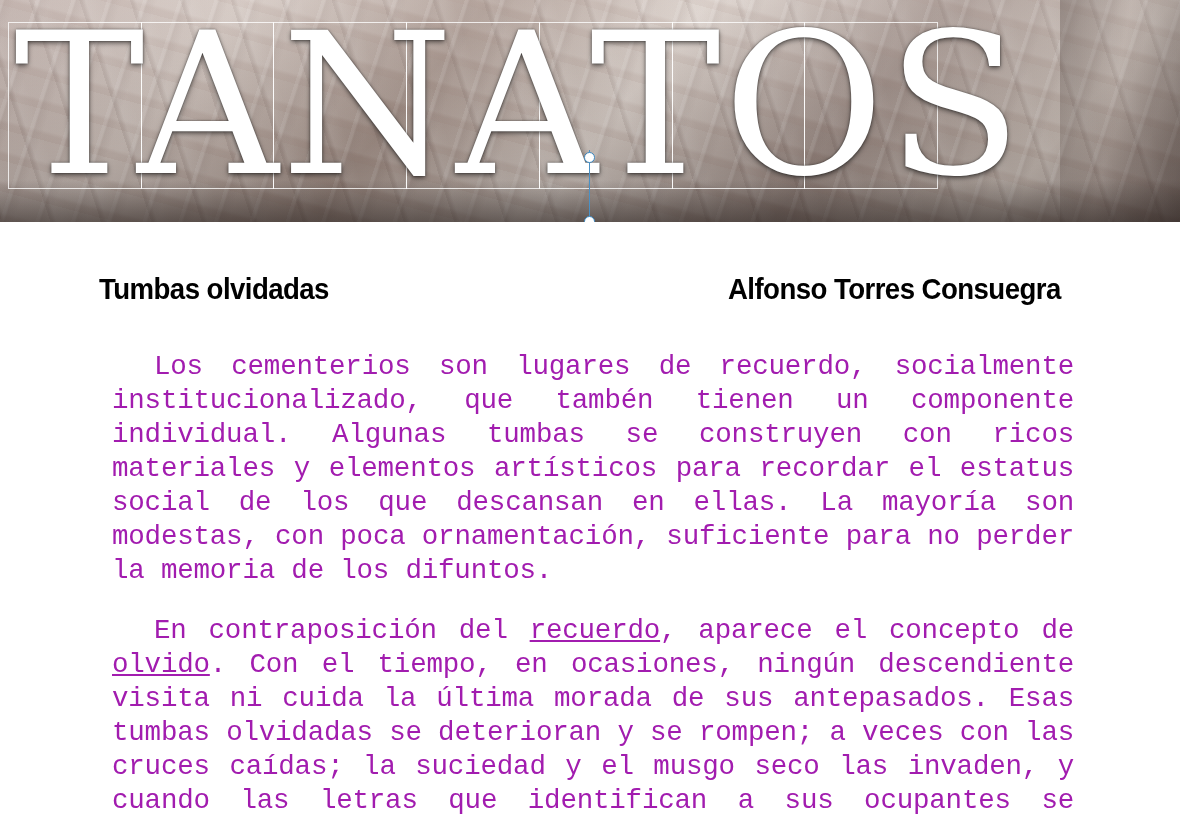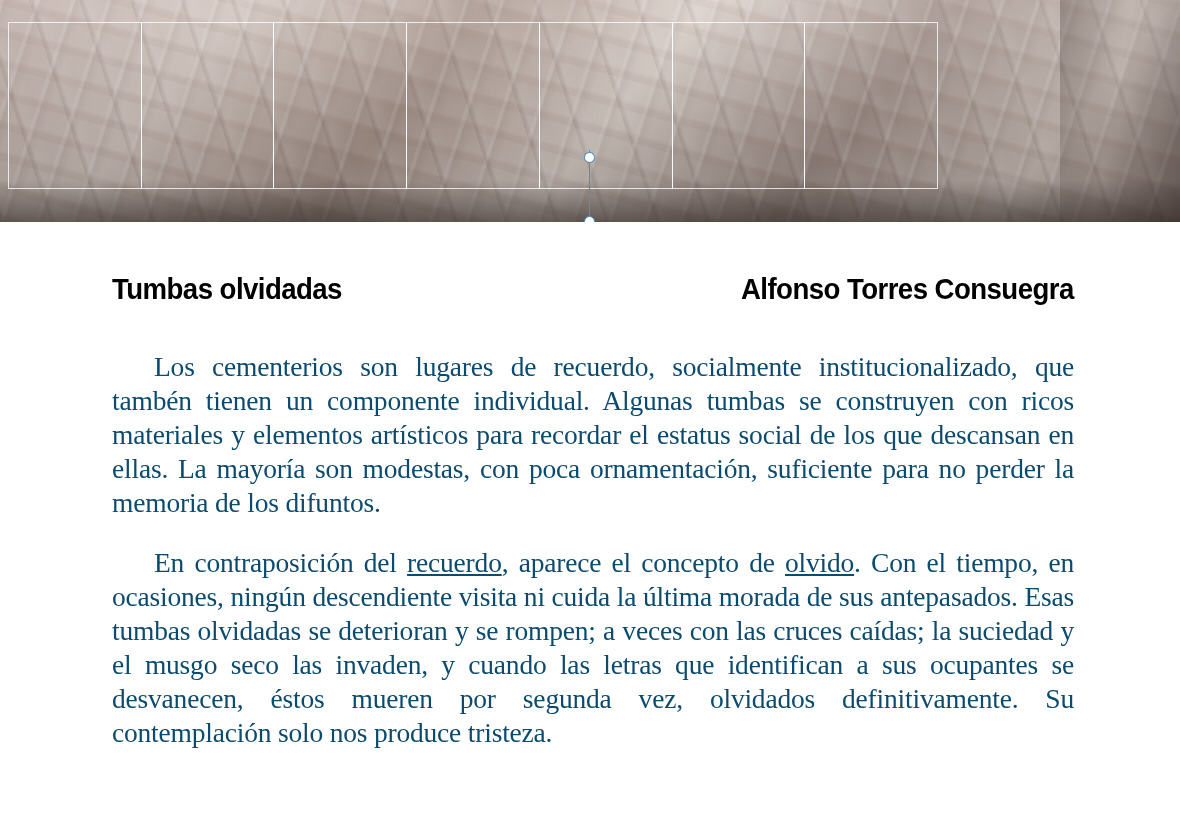--- a/index.html
+++ b/index.html
@@ -133,21 +133,21 @@
   .page {
     position: absolute;
     left: 0;
     top: 222px;
     width: 1180px;
     height: 600px;
     background: #ffffff;
   }
   .headrow {
     position: absolute;
-    left: 112px;
+    left: 99px;
     top: 50px;
     width: 962px;
     display: flex;
     justify-content: space-between;
     align-items: baseline;
   }
   .article-title,
   .article-author {
     font-family: "Liberation Sans", sans-serif;
     font-weight: bold;
@@ -163,24 +163,24 @@
   }
 
   .body {
     position: absolute;
     left: 112px;
     top: 128px;
     width: 962px;
   }
   .body p {
     margin: 0 0 26px 0;
-    font-family: Liberation Serif, serif;
+    font-family: Liberation Mono, monospace;
     font-size: 27.5px;
     line-height: 34px;
-    color: #0c4a6e;
+    color: #a21caf;
     text-align: justify;
     text-indent: 42px;
     letter-spacing: -0.2px;
   }
   .body p:last-child { margin-bottom: 13px; }
   .body u { text-decoration: underline; }
 </style>
 </head>
 <body>
 
@@ -191,20 +191,23 @@
   <div class="grid">
     <div class="cell"></div>
     <div class="cell"></div>
     <div class="cell"></div>
     <div class="cell"></div>
     <div class="cell"></div>
     <div class="cell"></div>
     <div class="cell"></div>
   </div>
 
+  <div class="title-text">
+    <span class="big">TANATOS</span>
+  </div>
 </div>
 
 <div class="sel-line top"></div>
 <div class="sel-vline"></div>
 <div class="handle h-top-center"></div>
 <div class="handle h-mid-center"></div>
 <div class="handle h-left-mid"></div>
 <div class="handle h-right-mid"></div>
 <div class="handle h-bottom-center"></div>
 

